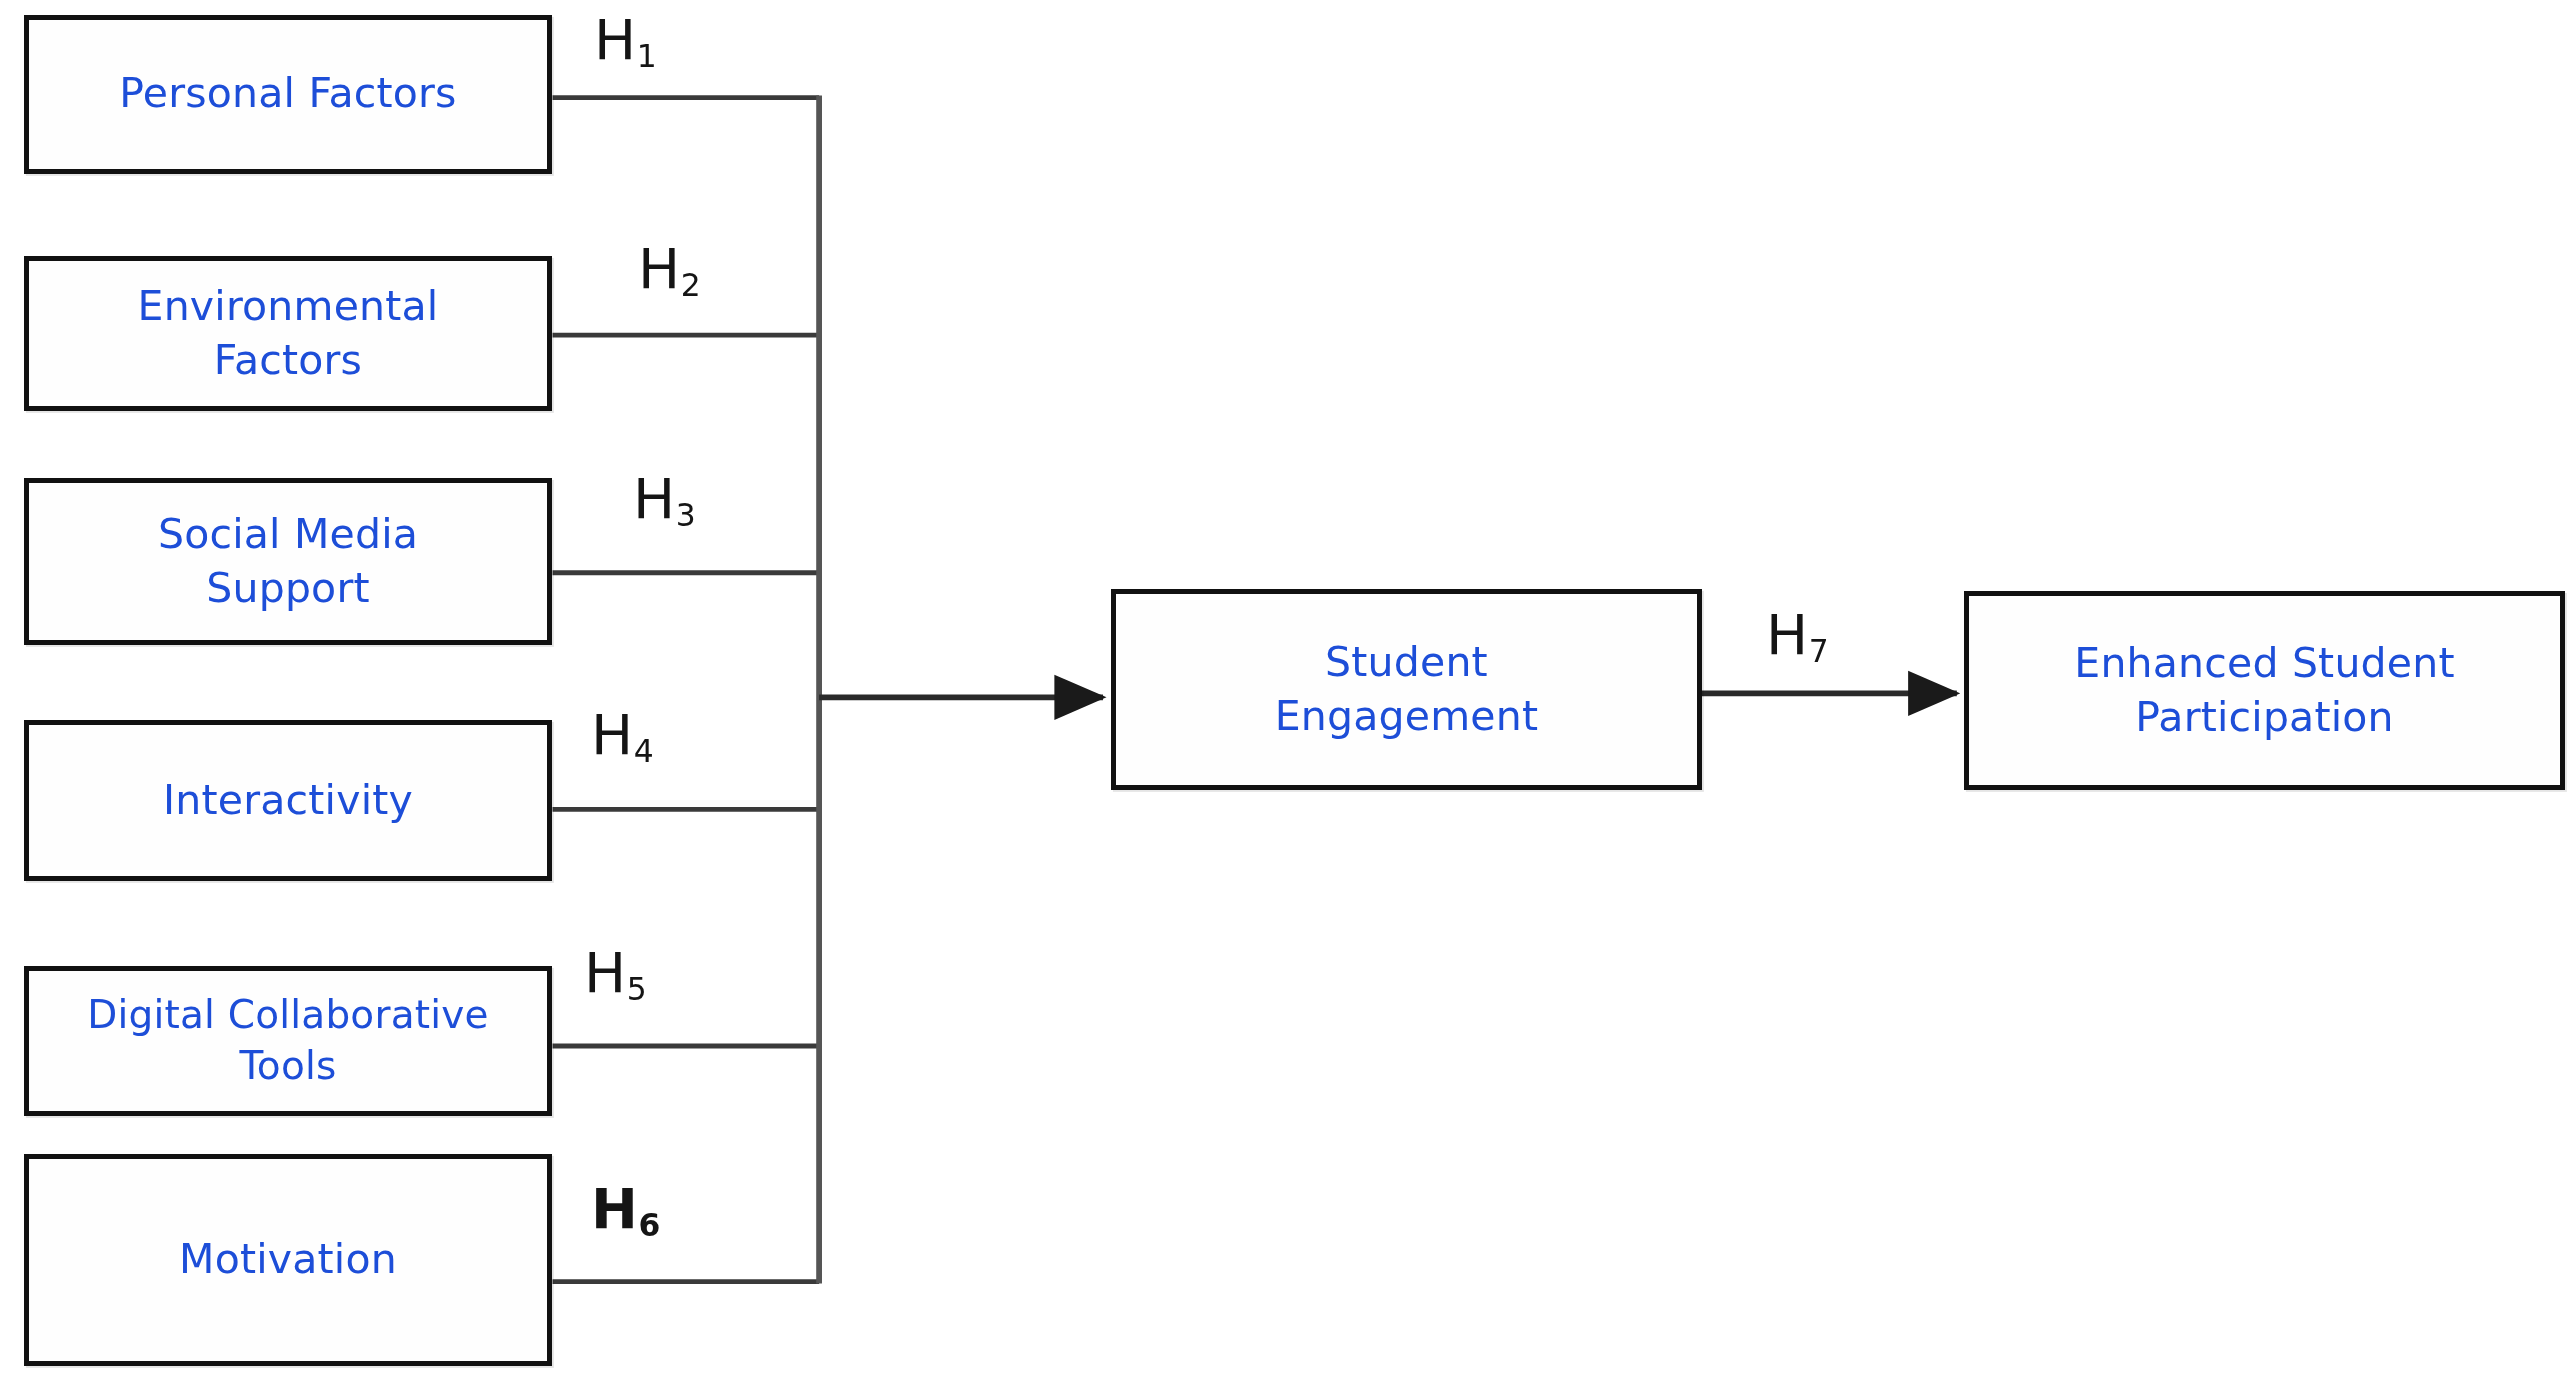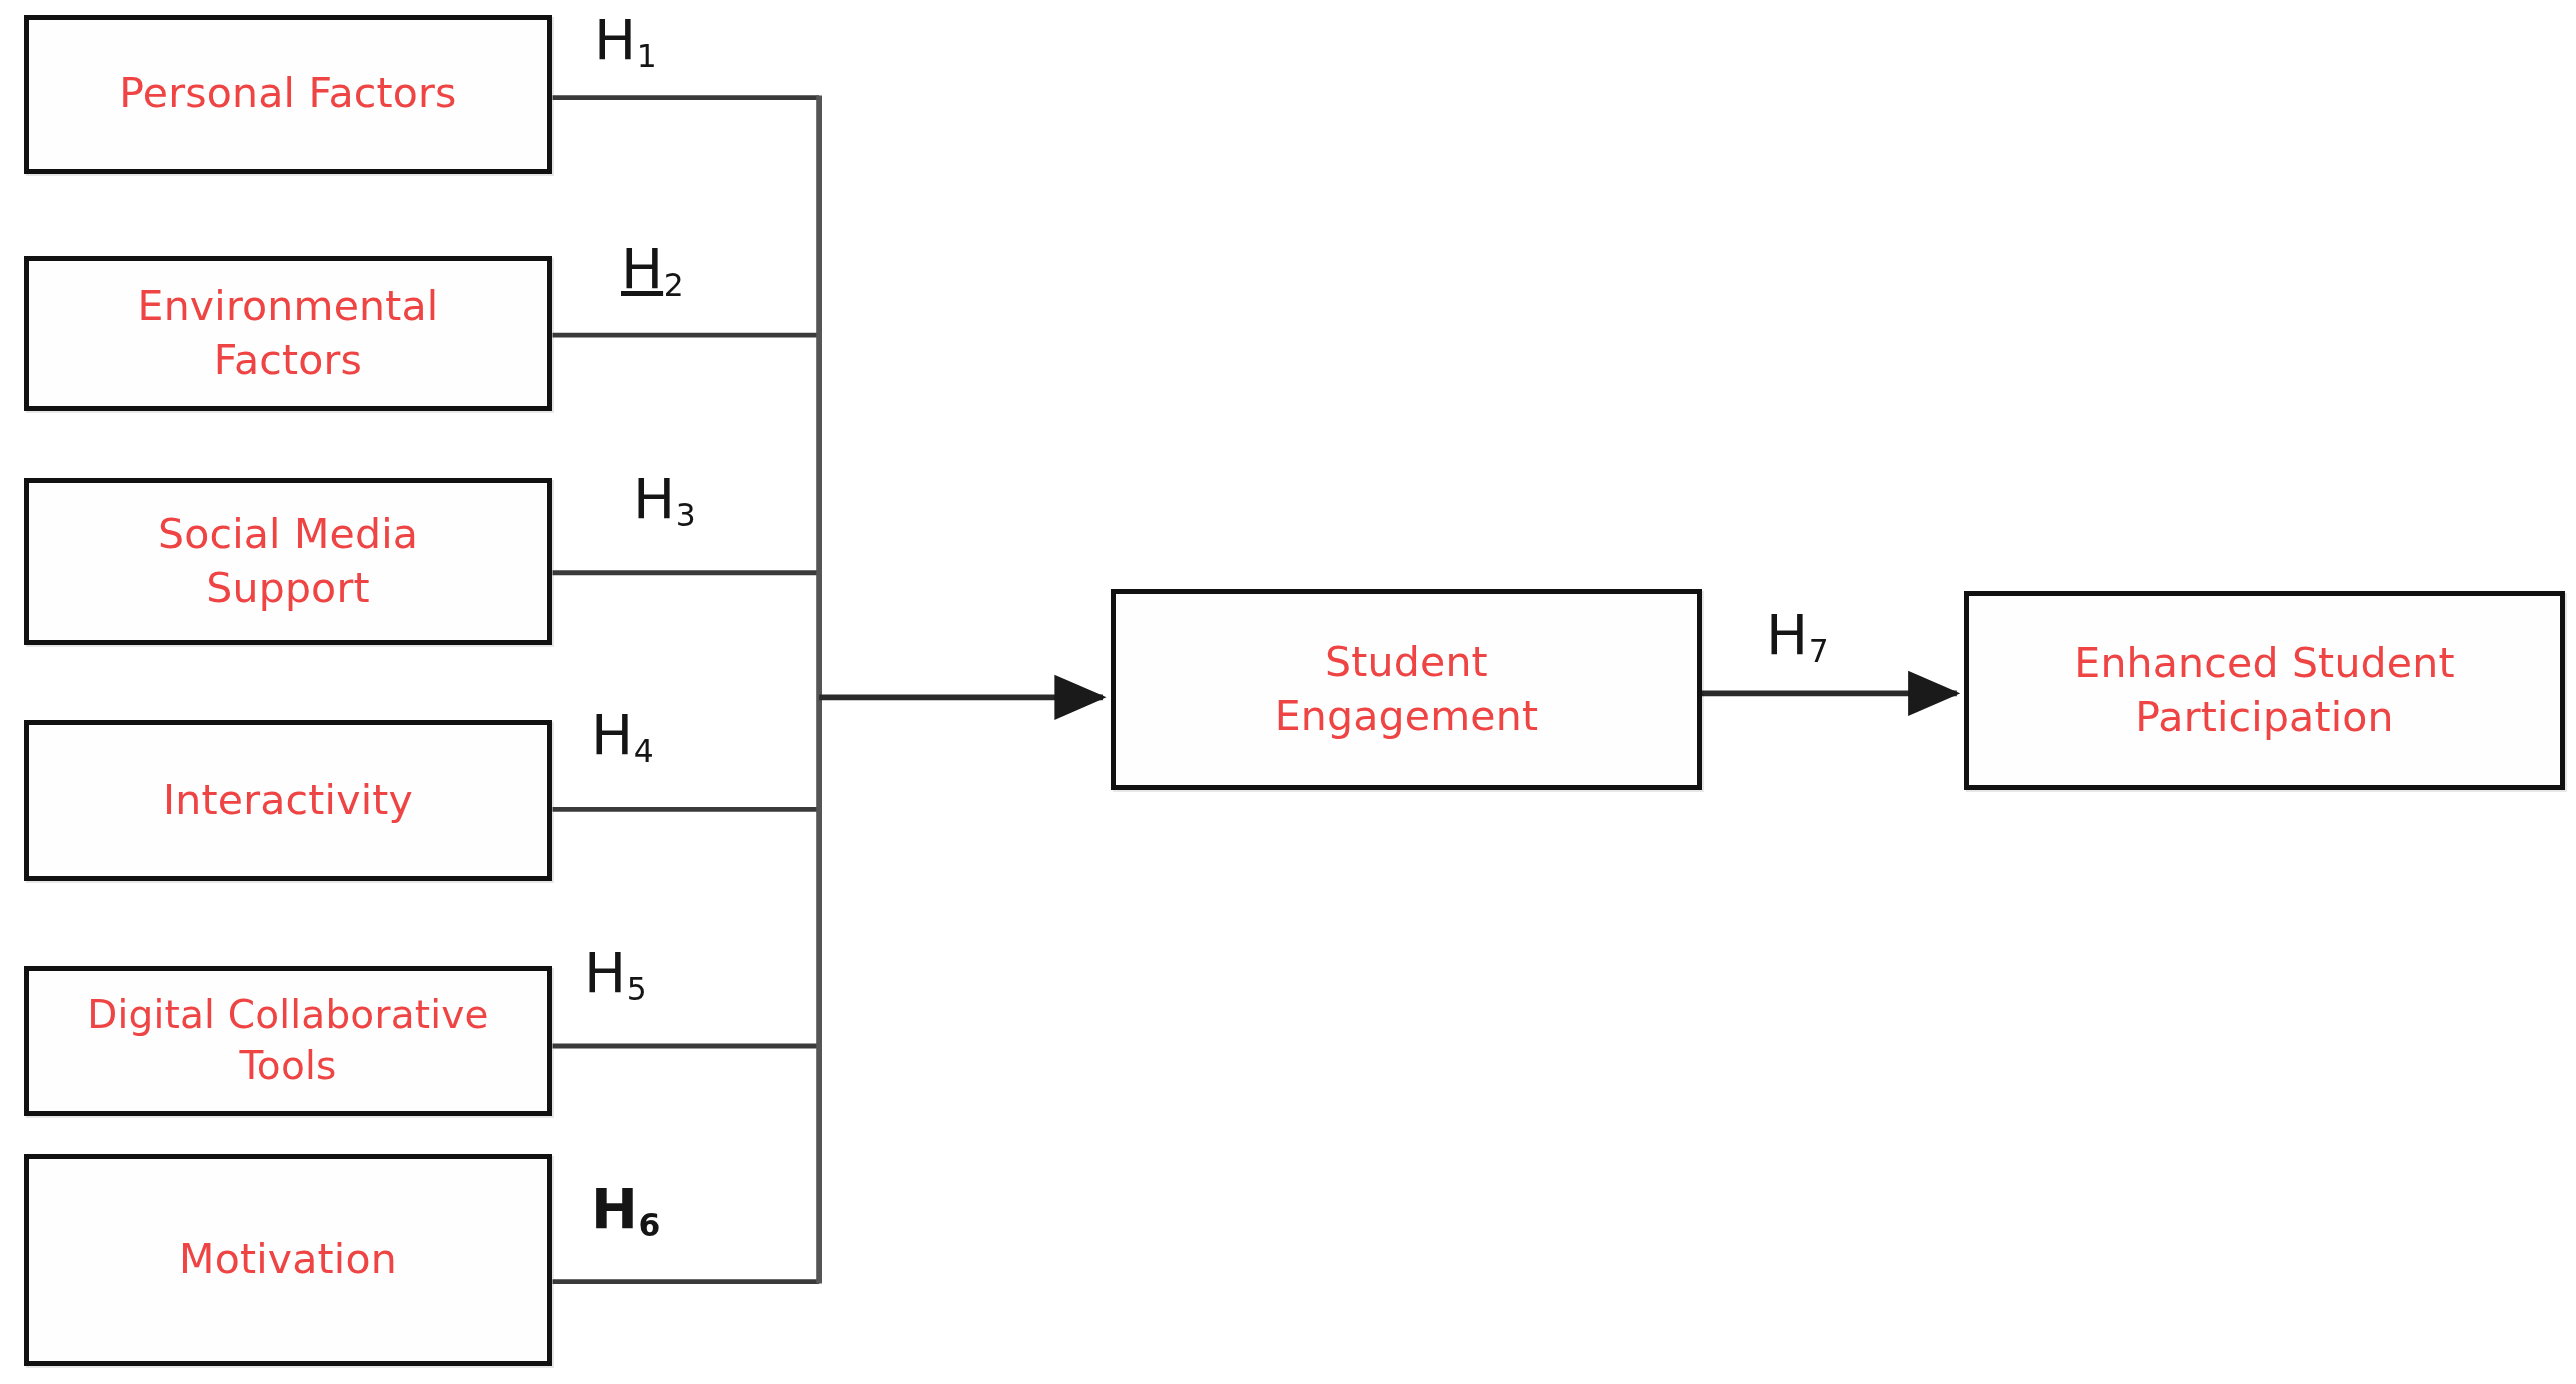--- a/index.html
+++ b/index.html
@@ -17,21 +17,21 @@
   }
   .node {
     position: absolute;
     box-sizing: border-box;
     background: #fefefe;
     border: 5.8px solid #111111;
     display: flex;
     align-items: center;
     justify-content: center;
     text-align: center;
-    color: #ef4444;
+    color: #1d4ed8;
     font-size: 41px;
     line-height: 1.30;
     letter-spacing: 0.2px;
     padding: 0 9.7px;
     box-shadow: 1.9px 1.9px 0 rgba(0,0,0,0.10);
   }
   .node .label {
     display: block;
     width: 100%;
   }
@@ -120,21 +120,21 @@
 
   <div class="node" style="left:1964px; top:591px; width:601px; height:199px;">
     <span class="label" style="white-space:pre-line;">Enhanced Student
 Participation</span>
   </div>
 
   <div class="hlabel" style="left:594px; top:11.6px;">
     <span>H</span><sub>1</sub>
   </div>
 
-  <div class="hlabel" style="left:621px; top:241px;text-decoration:underline;">
+  <div class="hlabel" style="left:638px; top:241px;">
     <span>H</span><sub>2</sub>
   </div>
 
   <div class="hlabel" style="left:587px; top:471px;margin-left:46px;">
     <span>H</span><sub>3</sub>
   </div>
 
   <div class="hlabel" style="left:591px; top:707px;text-align:center;">
     <span>H</span><sub>4</sub>
   </div>

